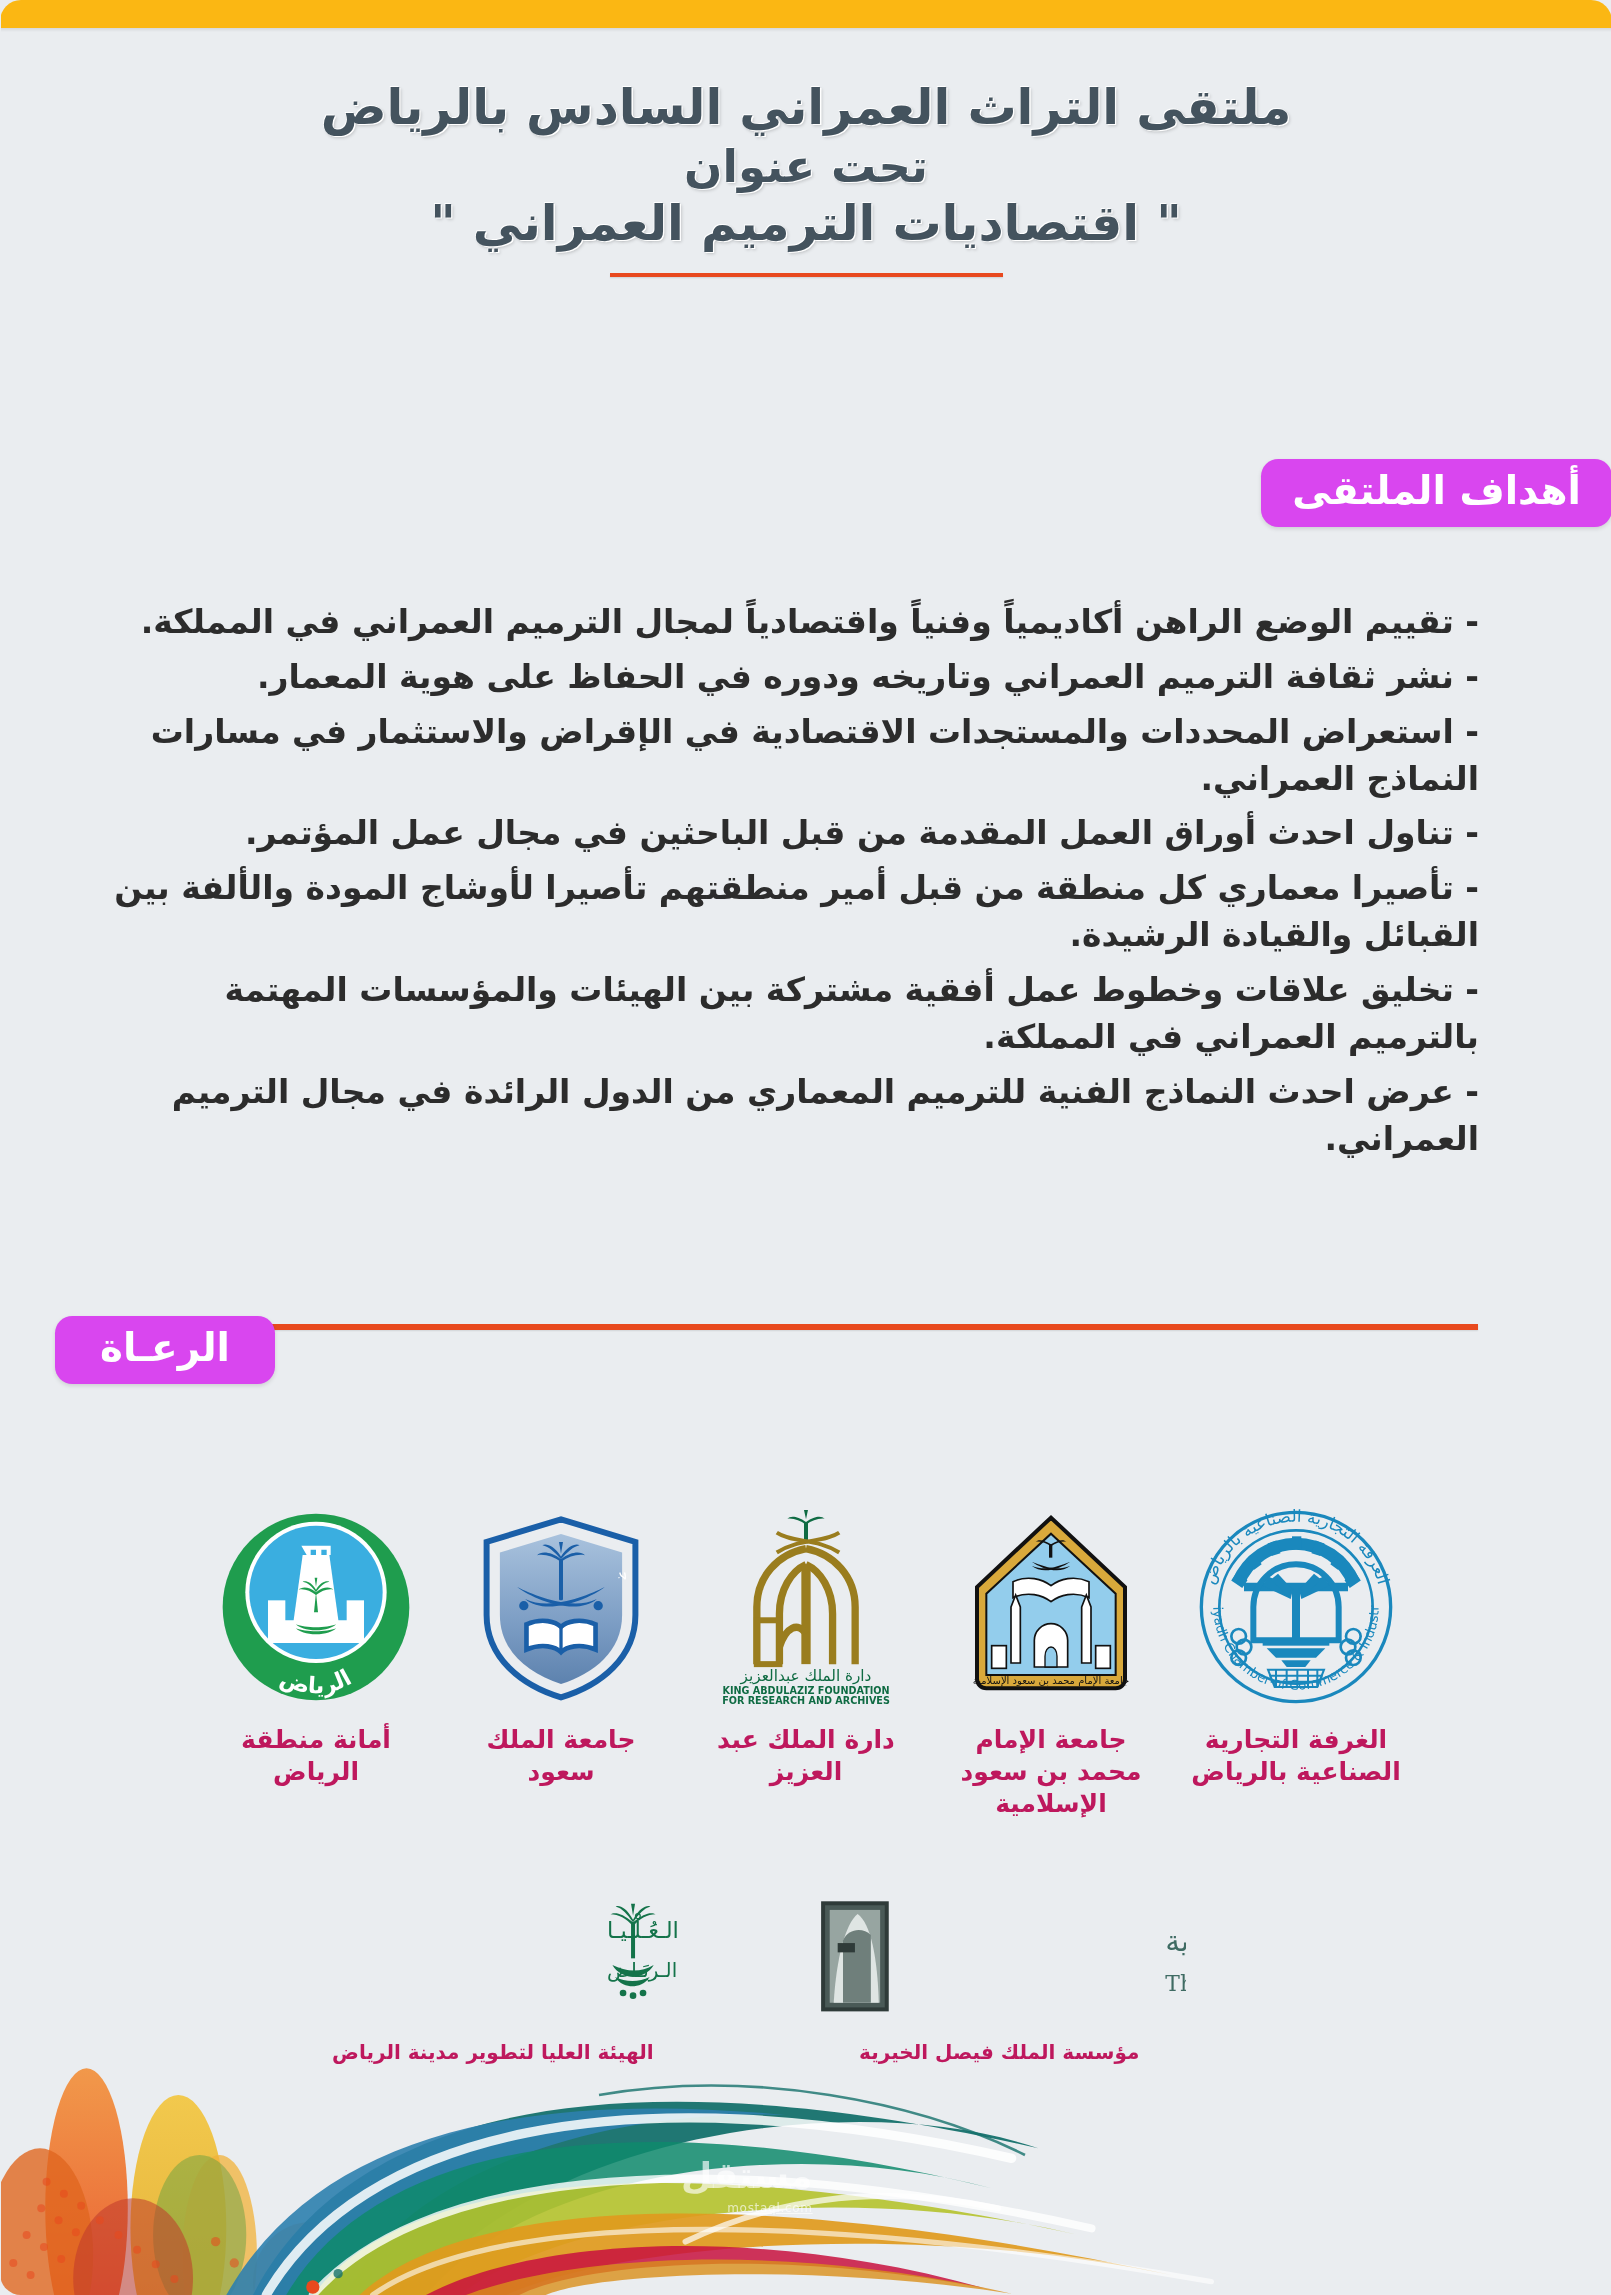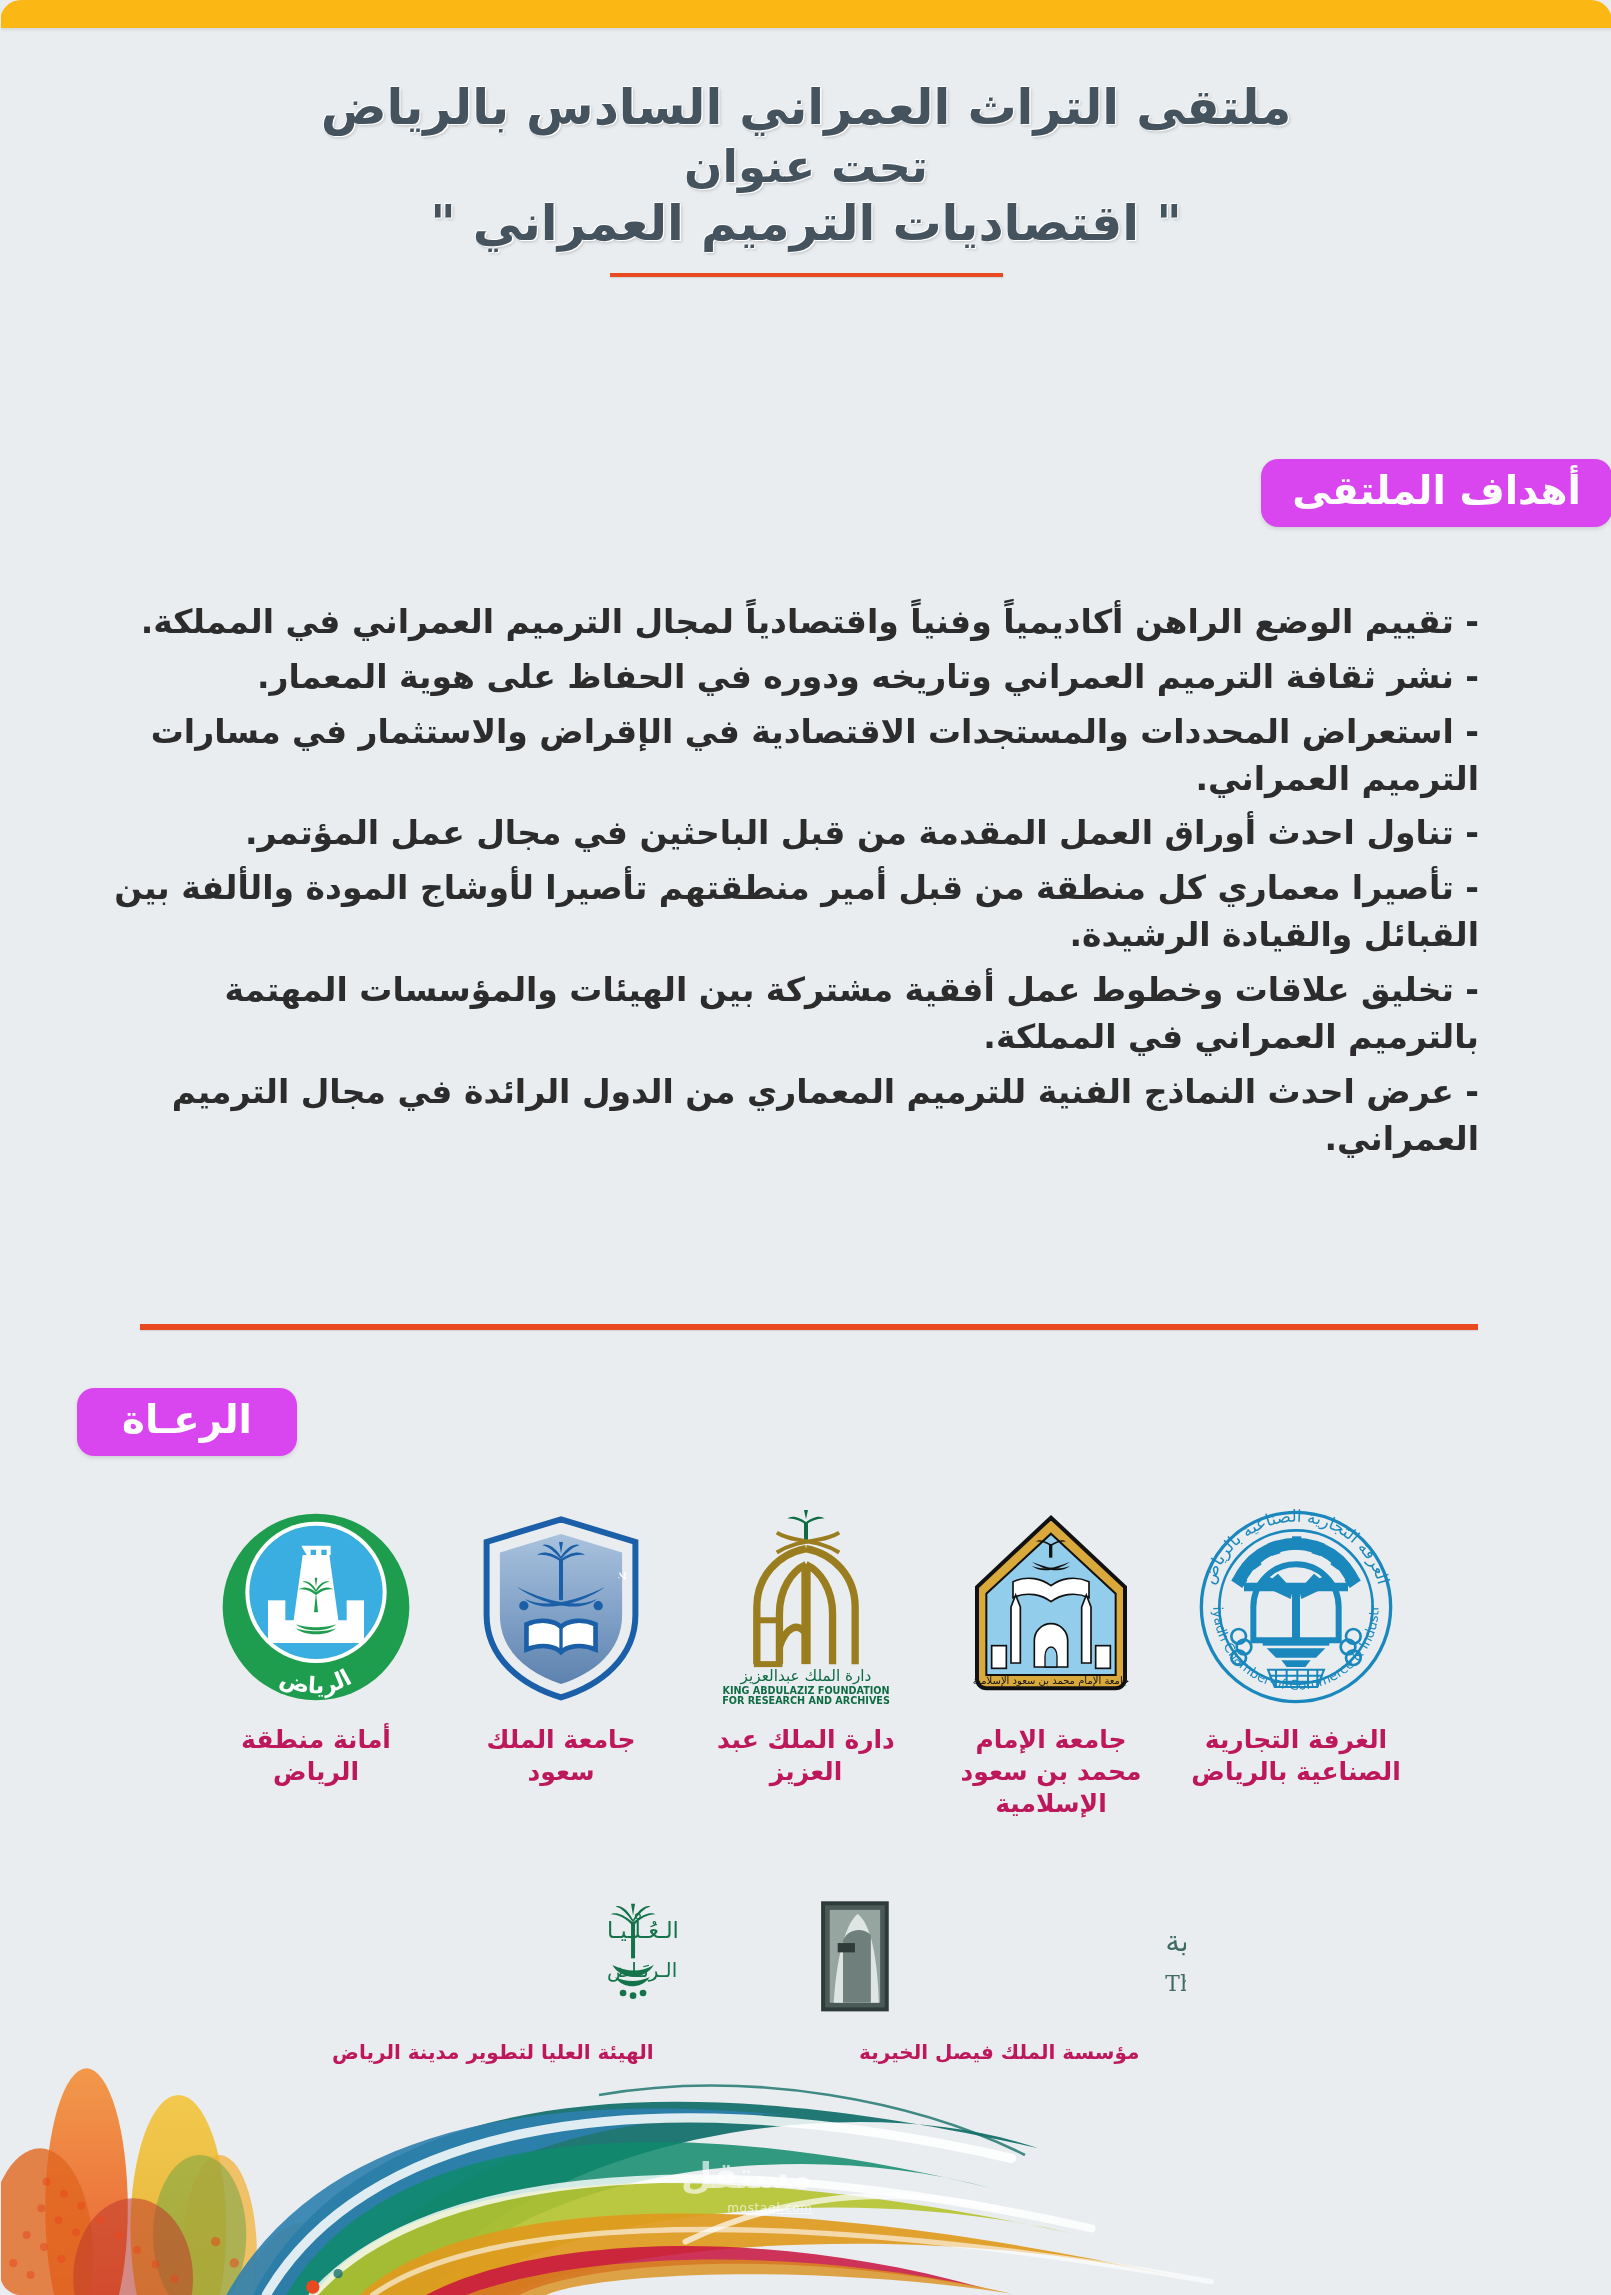--- a/index.html
+++ b/index.html
@@ -69,21 +69,21 @@
     font-weight:bold;
     border-radius:17.3px;
     padding:12px 31px 17.3px 31px;
     line-height:1;
     box-shadow:0 2px 4px rgba(0,0,0,.12);
     min-width:220px;
     text-align:center;
   }
   #objectives-badge-row { top:459px; text-align:right; padding-right:0; padding-left:113px; direction:ltr; }
   #objectives-badge-row .badge { margin-left:0; }
-  #sponsors-badge-row  { top:1388px; padding-left:77px; direction:ltr; }
+  #sponsors-badge-row  { top:1316px; padding-left:55px; direction:ltr; }
 
   
   .objectives {
     position:absolute;
     top:599px; right:133px;
     width:1371px;
     text-align:right;
     direction:rtl;
   }
   .objective-item {
@@ -181,21 +181,21 @@
     <div class="title-rule"></div>
   </div>
 
   <div class="badge-row" id="objectives-badge-row">
     <span class="badge">أهداف الملتقى</span>
   </div>
 
   <div class="objectives">
     <div class="objective-item">- تقييم الوضع الراهن أكاديمياً وفنياً واقتصادياً لمجال الترميم العمراني في المملكة.</div>
     <div class="objective-item">- نشر ثقافة الترميم العمراني وتاريخه ودوره في الحفاظ على هوية المعمار.</div>
-    <div class="objective-item">- استعراض المحددات والمستجدات الاقتصادية في الإقراض والاستثمار في مسارات الترميم العمراني.</div>
+    <div class="objective-item">- استعراض المحددات والمستجدات الاقتصادية في الإقراض والاستثمار في مسارات النماذج العمراني.</div>
     <div class="objective-item">- تناول احدث أوراق العمل المقدمة من قبل الباحثين في مجال عمل المؤتمر.</div>
     <div class="objective-item">- تأصيرا معماري كل منطقة من قبل أمير منطقتهم تأصيرا لأوشاج المودة والألفة بين القبائل والقيادة الرشيدة.</div>
     <div class="objective-item">- تخليق علاقات وخطوط عمل أفقية مشتركة بين الهيئات والمؤسسات المهتمة بالترميم العمراني في المملكة.</div>
     <div class="objective-item">- عرض احدث النماذج الفنية للترميم المعماري من الدول الرائدة في مجال الترميم العمراني.</div>
   </div>
 
   <div class="objectives-rule"></div>
 
   <div class="badge-row" id="sponsors-badge-row">
     <span class="badge">الرعـاة</span>

